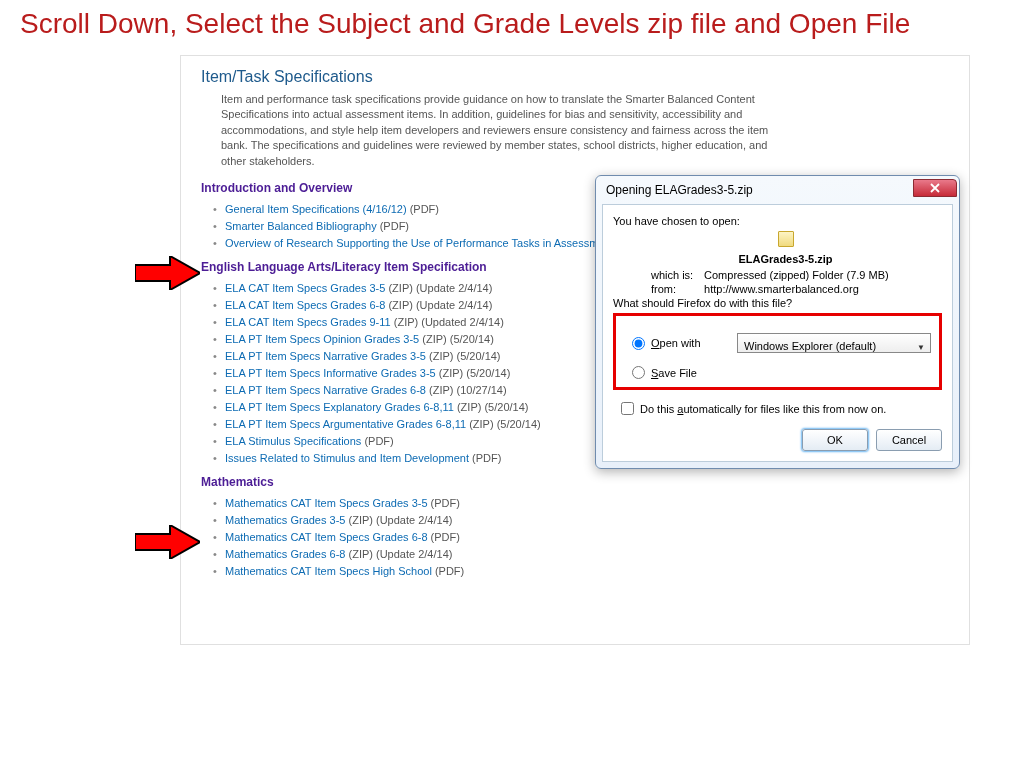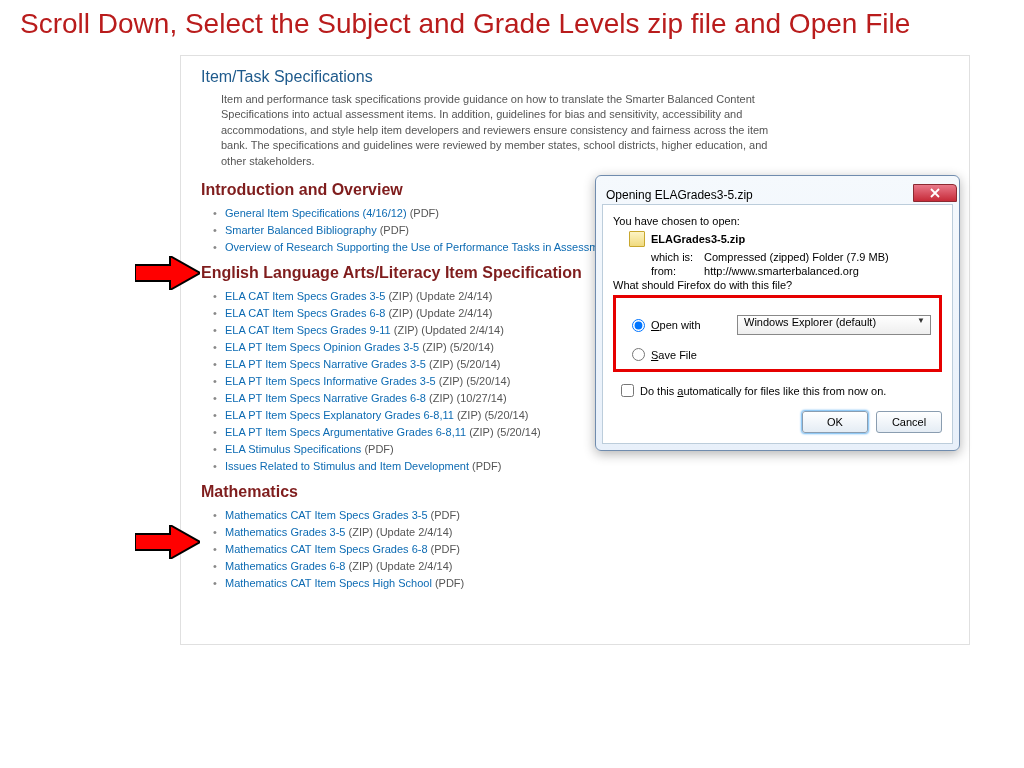--- a/index.html
+++ b/index.html
@@ -36,22 +36,22 @@
     }
     .intro-text {
       color: #555;
       line-height: 1.4;
       margin-bottom: 12px;
       font-size: 11px;
       width: 560px;
       margin-left: 20px;
     }
     .subsection {
-      color: #7f1d1d;
-      font-size: 16px;
+      color: #4c1d95;
+      font-size: 12px;
       font-weight: bold;
       margin: 8px 0 6px 0;
     }
     ul { list-style: none; padding-left: 12px; }
     li {
       position: relative;
       padding: 2.5px 0 2.5px 12px;
       font-size: 11px;
     }
     li::before {
@@ -75,23 +75,23 @@
       width: 365px;
       background: linear-gradient(to bottom, #f5f9fd, #e8f0fa);
       border: 1px solid #708cae;
       border-radius: 6px;
       box-shadow: 0 3px 12px rgba(0,0,0,0.3);
       font-family: "Segoe UI", Tahoma, sans-serif;
       font-size: 11px;
     }
     .dialog-titlebar {
       display: flex;
-      align-items: flex-start;
+      align-items: center;
       height: 28px;
-      padding: 12px 2px 0 10px;
+      padding: 0 2px 0 10px;
       background: transparent;
       color: #000;
     }
     .dialog-title { flex: 1; font-size: 12px; }
     .close-btn {
       width: 44px;
       height: 18px;
       background: linear-gradient(to bottom, #e9798a, #c62a38);
       border: 1px solid #8b2a32;
       border-radius: 0 4px 0 0;
@@ -110,20 +110,21 @@
       border: 1px solid #bccddb;
       padding: 10px 10px 10px 10px;
     }
     .d-line { margin-bottom: 4px; }
     .file-row {
       display: flex;
       align-items: center;
       gap: 6px;
       padding-left: 16px;
       margin: 4px 0;
+      flex-direction: column;
     }
     .zip-icon {
       width: 16px;
       height: 16px;
       background: linear-gradient(to bottom, #fdf4c5, #f0da7e);
       border: 1px solid #c8a72e;
       border-radius: 1px;
     }
     .filename { font-weight: bold; }
     .meta { padding-left: 38px; margin-bottom: 2px; }
@@ -144,21 +145,21 @@
     }
     .radio-row input[type="radio"] { margin: 0; cursor: pointer; }
     .radio-label { flex: 0 0 80px; }
     .radio-label u { text-decoration: underline; }
     .dropdown {
       flex: 1;
       height: 20px;
       border: 1px solid #888;
       background: linear-gradient(to bottom, #fff, #eee);
       display: flex;
-      align-items: flex-start;
+      align-items: flex-end;
       padding: 0 6px;
       font-size: 11px;
       cursor: pointer;
       position: relative;
     }
     .dropdown::after {
       content: "▼";
       position: absolute;
       right: 5px;
       font-size: 8px;

